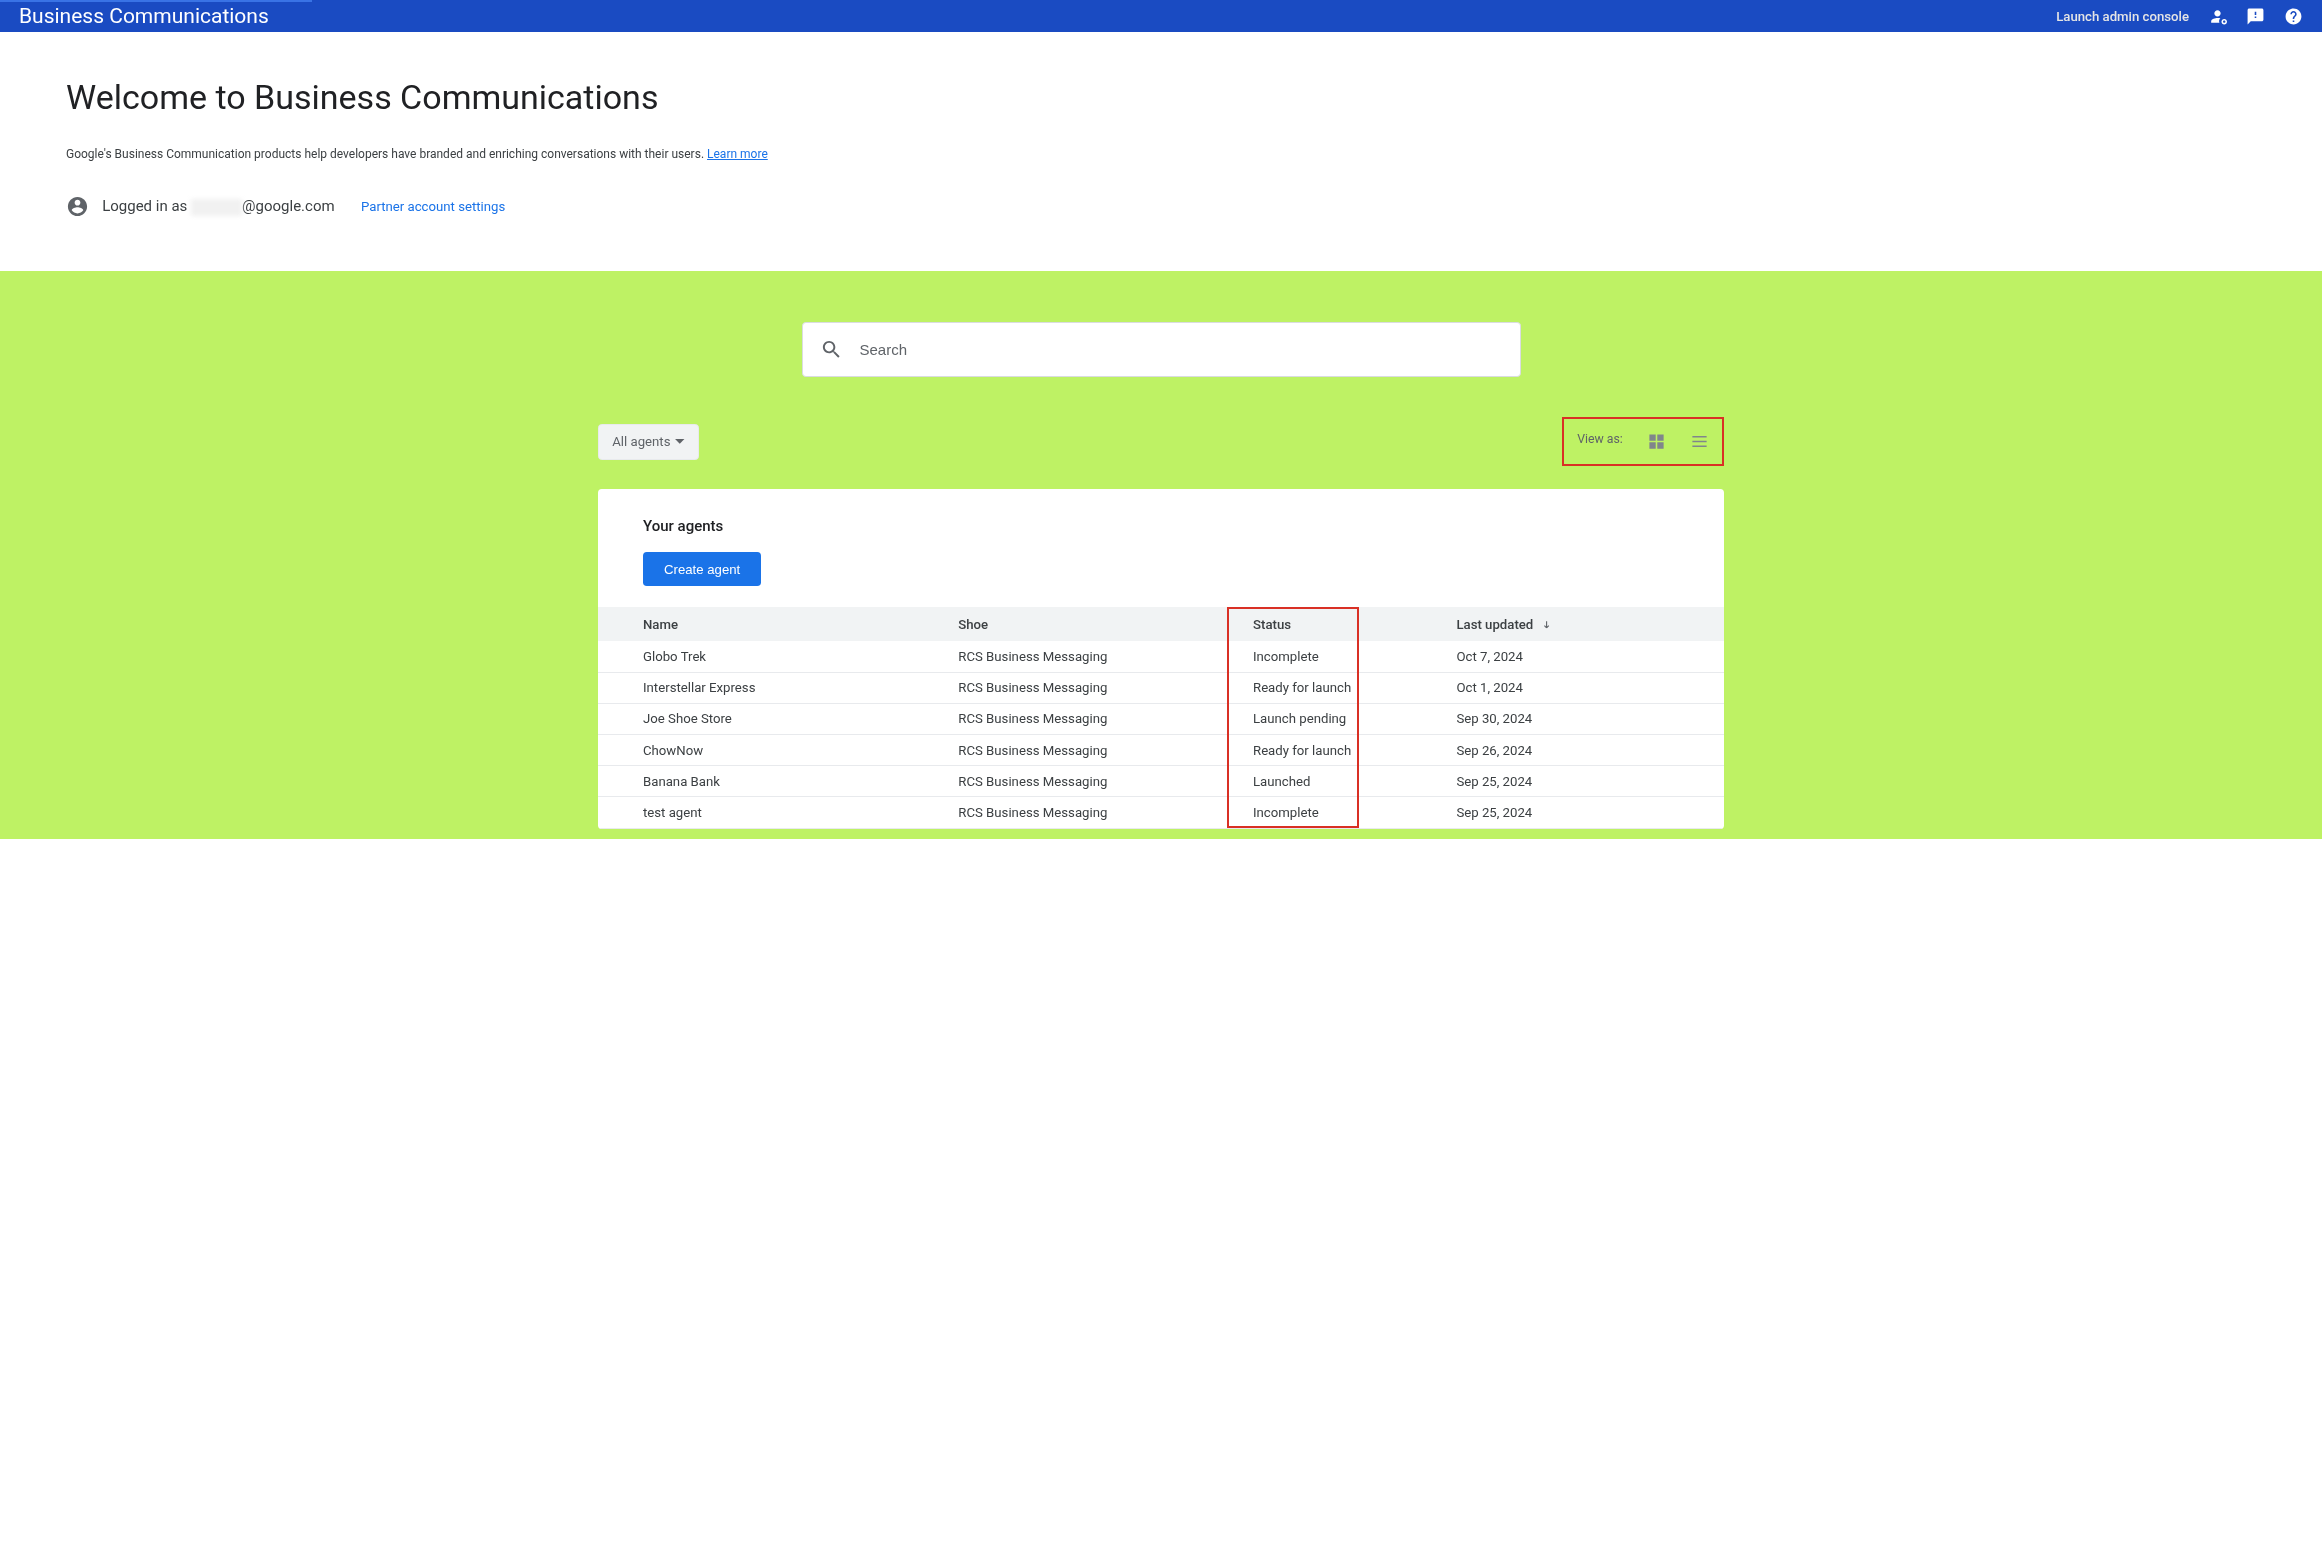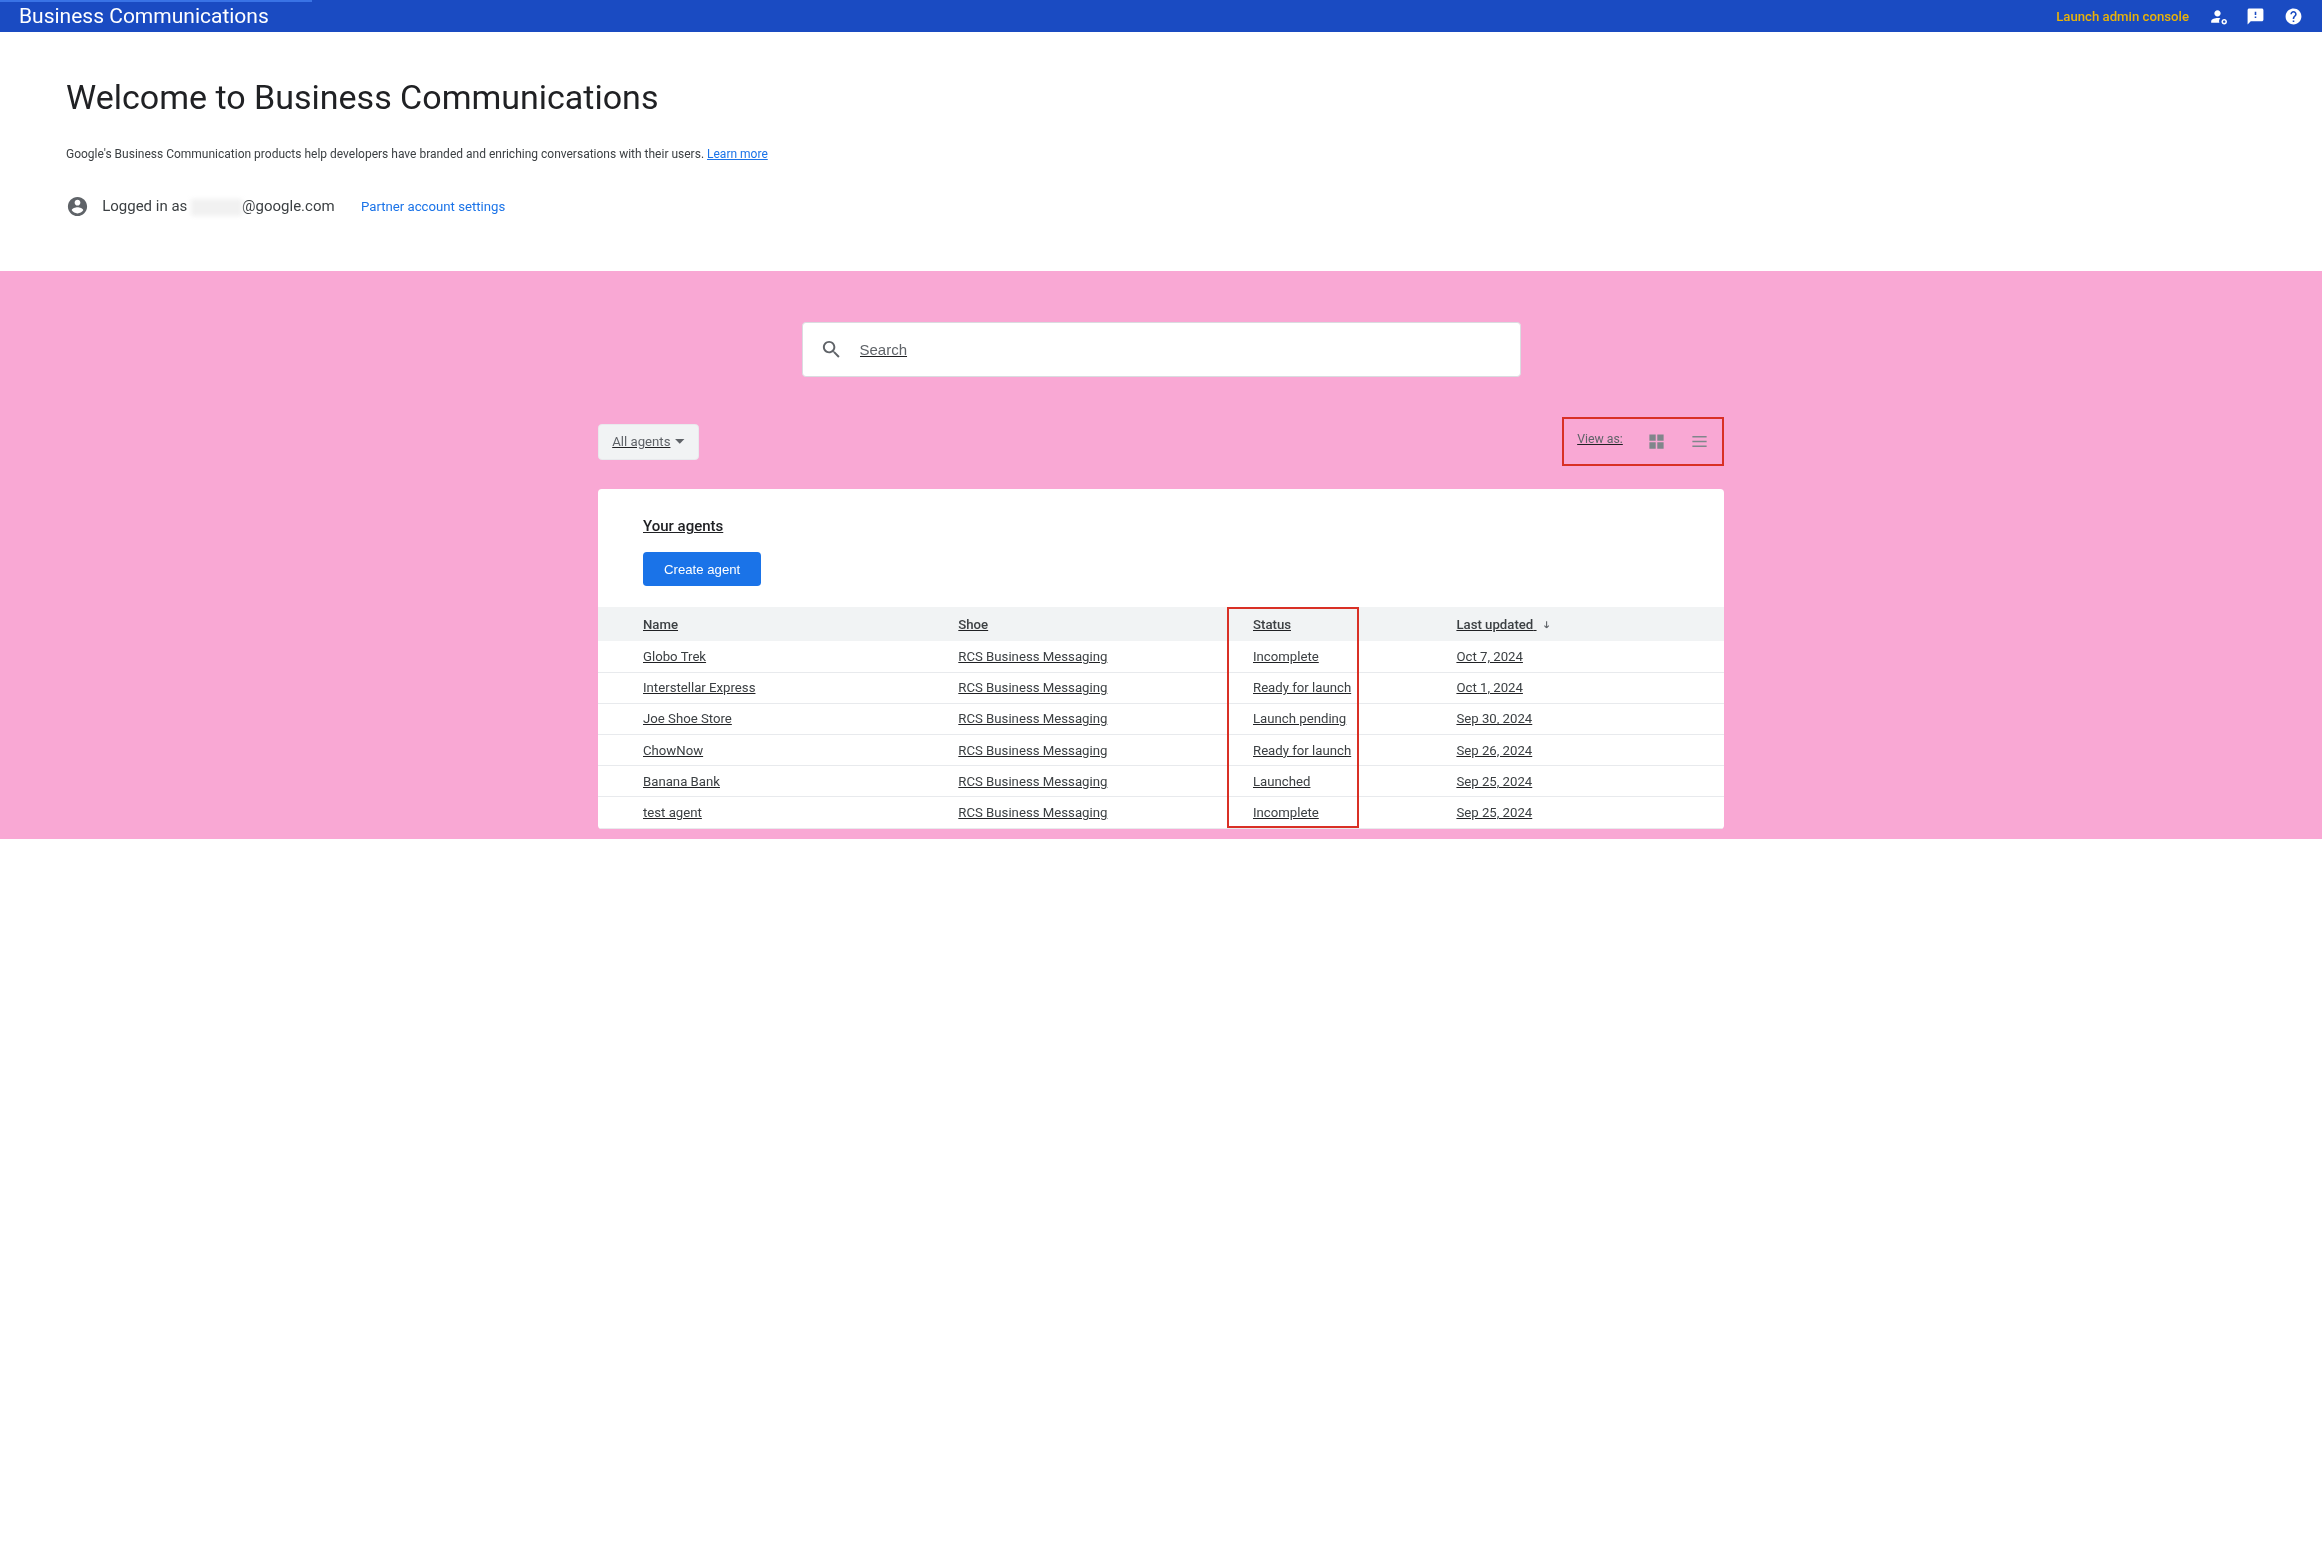--- a/index.html
+++ b/index.html
@@ -34,21 +34,21 @@
       color: #fff;
       font-size: 21px;
       font-weight: 400;
     }
     .header-right {
       display: flex;
       align-items: center;
       gap: 19px;
     }
     .admin-console-link {
-      color: #eab308;
+      color: #e5e5e5;
       font-size: 13.2px;
       font-weight: 500;
       cursor: pointer;
     }
     .header-icons {
       display: flex;
       align-items: center;
       gap: 19px;
     }
     .header-icon {
@@ -99,24 +99,23 @@
     }
     .redacted {
       display: inline-block;
       width: 51px;
       height: 17px;
       background: #f1f1f1;
       vertical-align: middle;
       filter: blur(1.9px);
     }
     .main-content {
-      background: #f9a8d4;
+      background: #bef264;
       padding: 51px 12px 0;
       min-height: 568px;
-      text-decoration: underline;
     }
     .search-container {
       max-width: 719px;
       margin: 0 auto 40px;
     }
     .search-box {
       background: #fff;
       border: 0.9px solid #dadce0;
       border-radius: 3.8px;
       display: flex;

